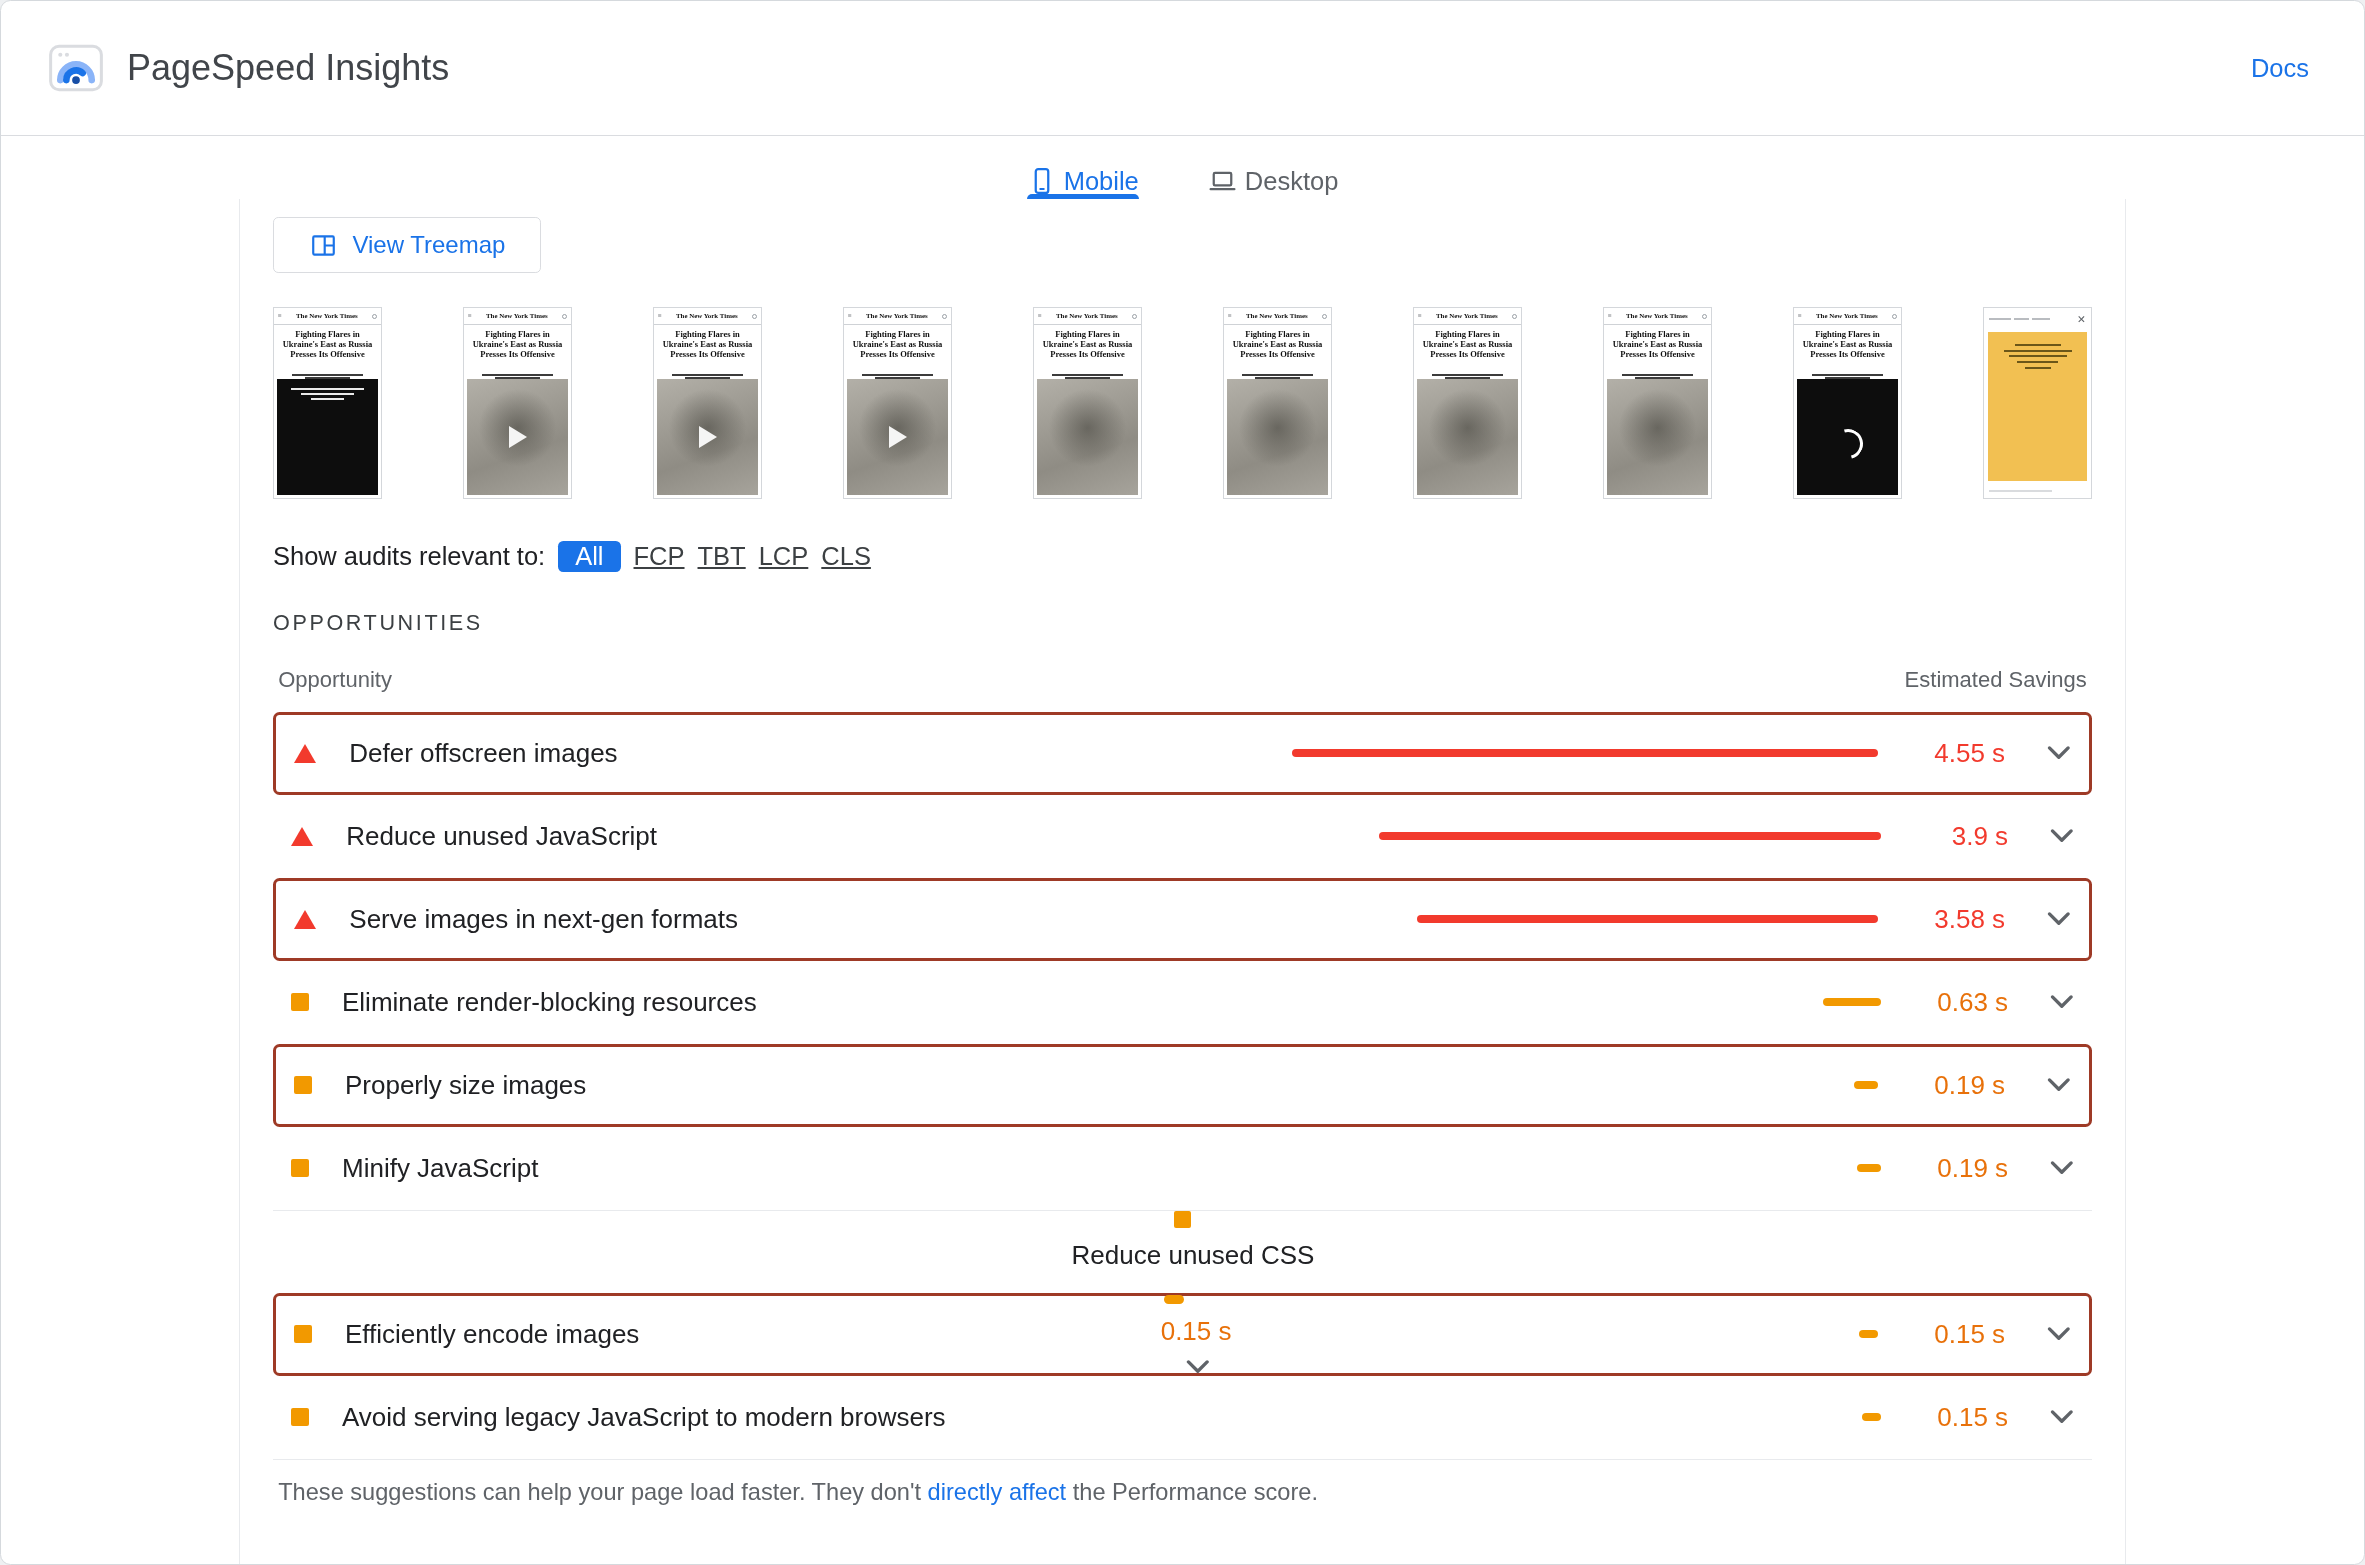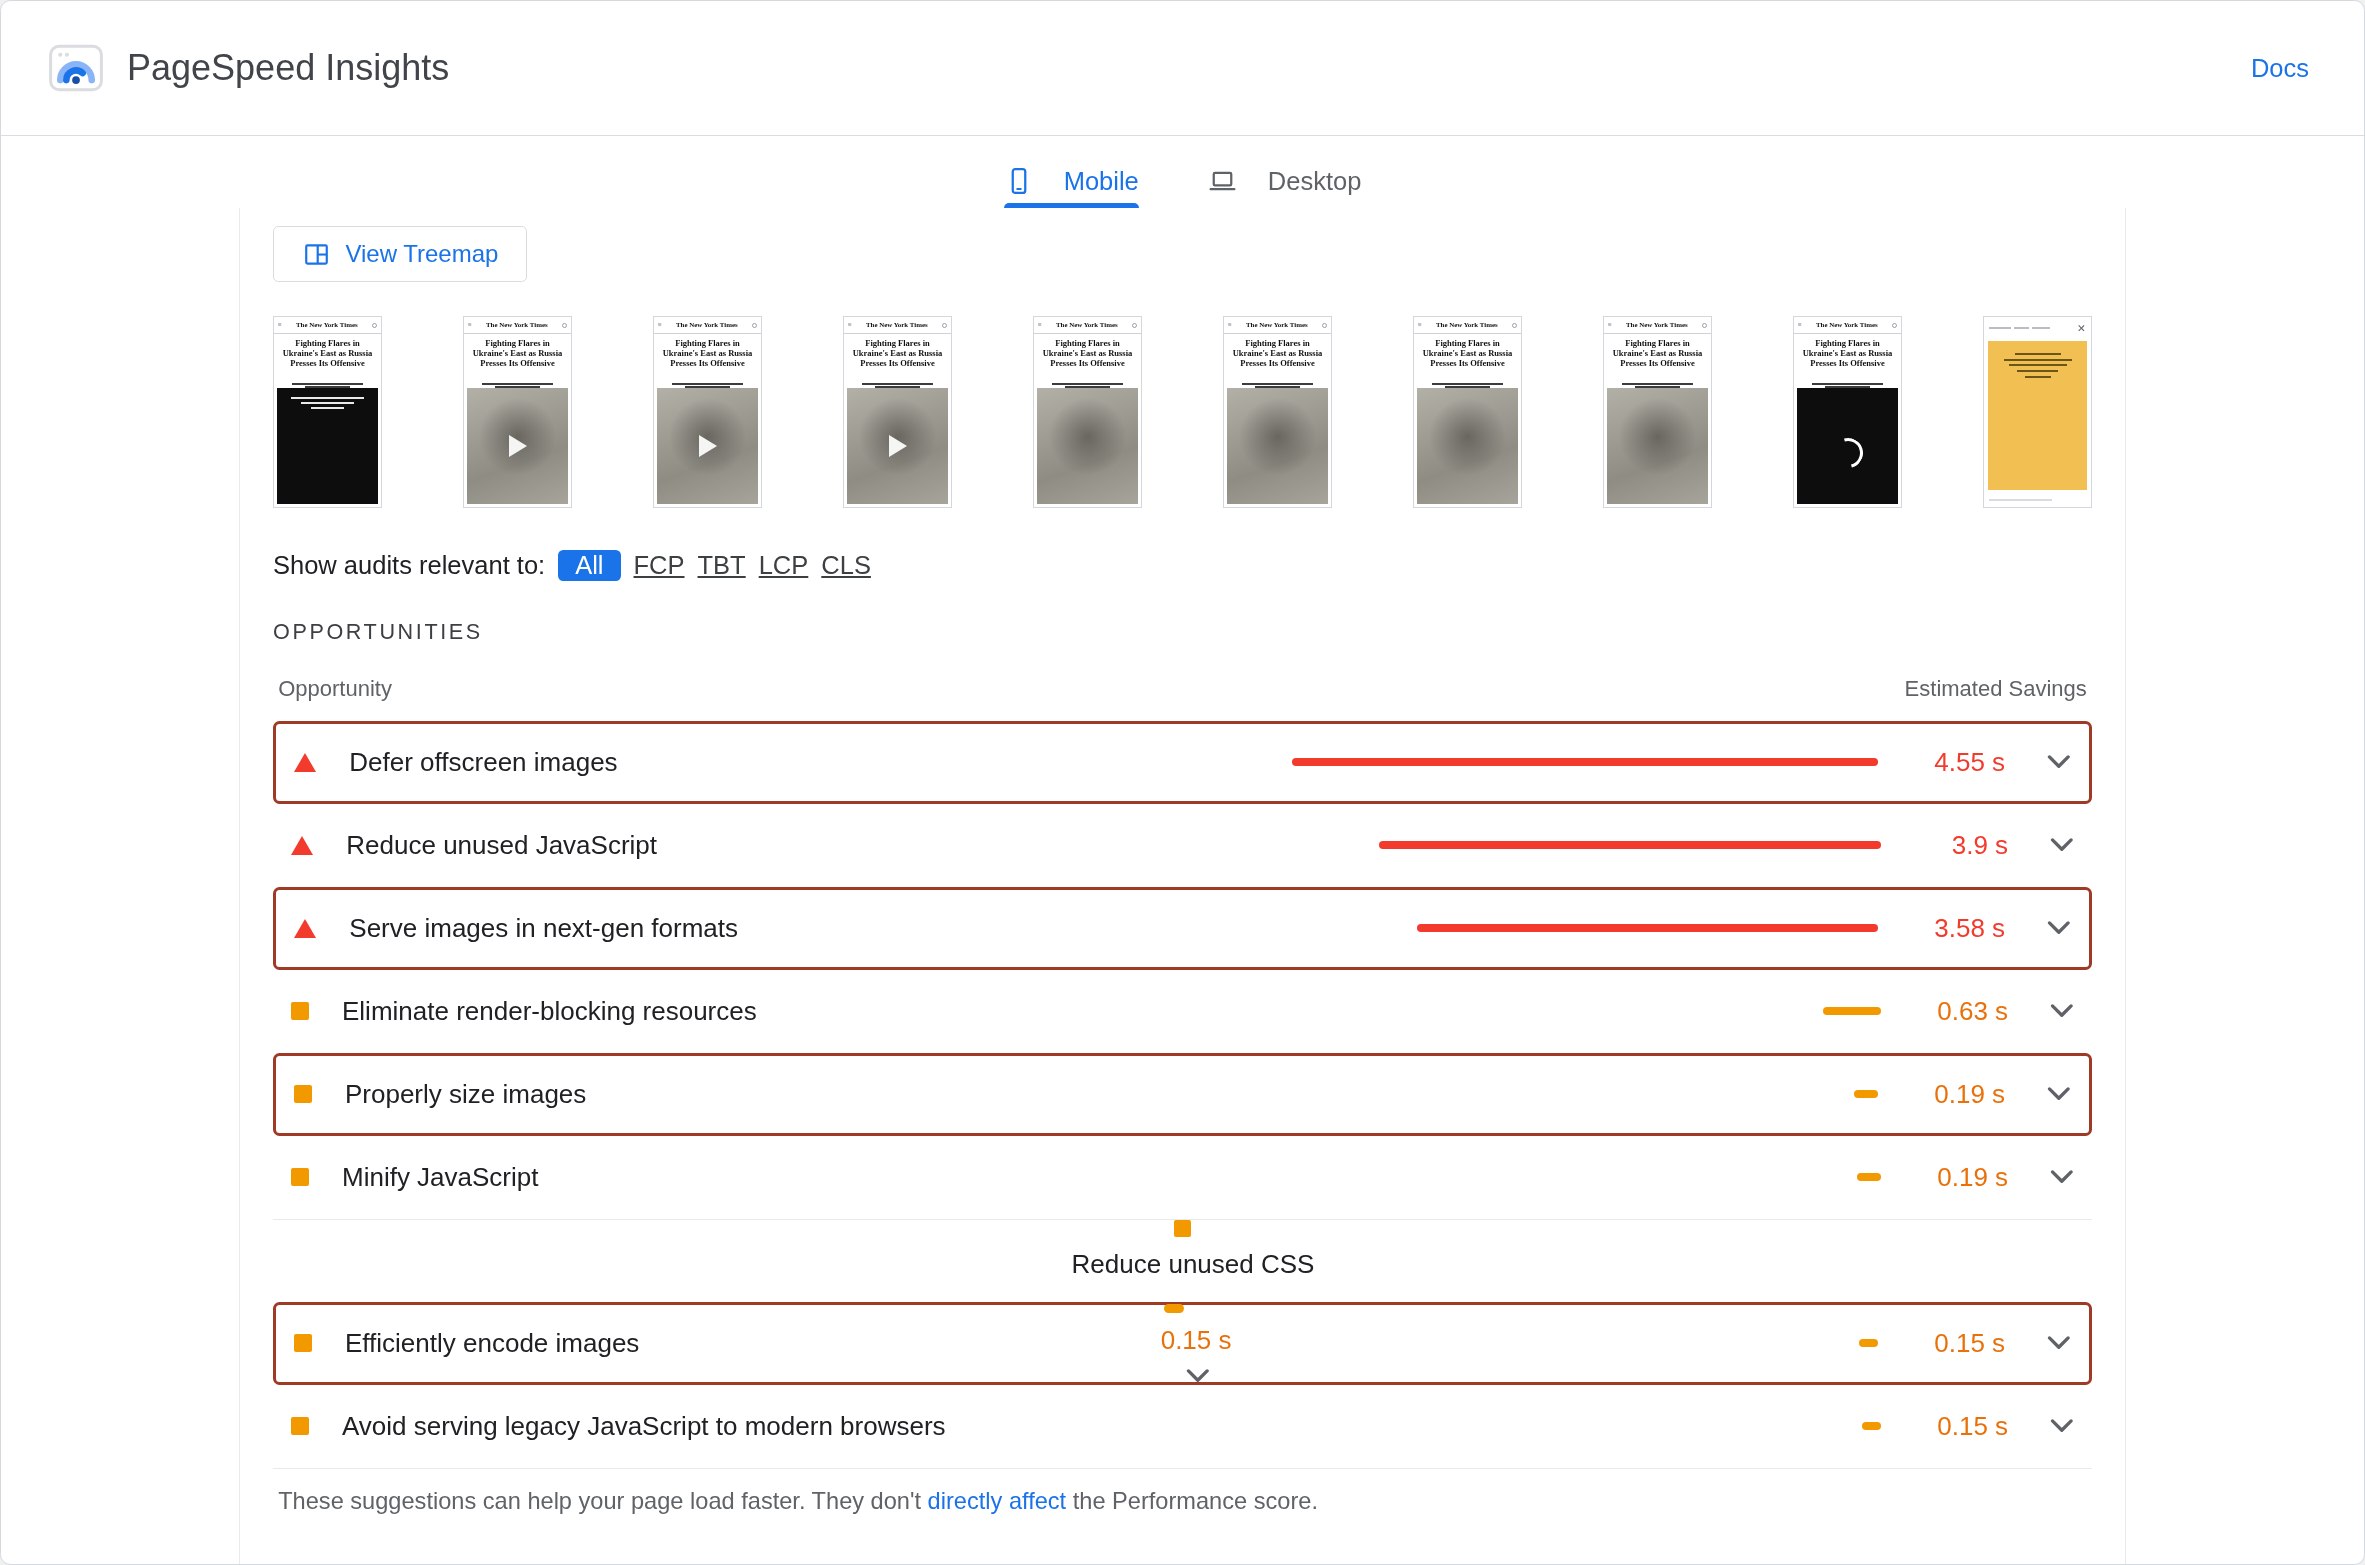--- a/index.html
+++ b/index.html
@@ -25,44 +25,44 @@
     padding:0 55px 0 46px;
   }
   .logo { width:58px; height:58px; margin-right:22px; }
   .app-title { font-size:36px; color:#41454a; letter-spacing:0; }
   .docs-link { margin-left:auto; font-size:25.5px; font-weight:500; color:var(--accent); text-decoration:none; cursor:pointer; }
 
   
   .tabs { display:flex; justify-content:center; gap:68px; margin-top:30px; flex:0 0 auto; }
   .tab {
     position:relative;
-    display:flex; align-items:flex-end; gap:30px;
+    display:flex; align-items:flex-end; gap:7px;
     font-size:25.5px; font-weight:500; color:#5f6368;
-    padding-bottom:12px; cursor:pointer;
+    padding-bottom:3px; cursor:pointer;
   }
   .tab.active { color:var(--accent); }
   .tab.active::after {
     content:""; position:absolute; left:0; right:0; bottom:0; height:5.2px;
     background:var(--accent); border-radius:5.2px 5.2px 0 0;
   }
   .tab svg { display:block; }
 
   
   .content {
     flex:1 1 auto;
     margin:0 238px;
     border-left:1.3px solid #e8eaed;
     border-right:1.3px solid #e8eaed;
     padding:0 33px;
   }
 
   
   .treemap-btn {
     display:inline-flex; align-items:center; gap:14.4px;
-    margin-top:18.3px; height:56px; padding:0 28px;
+    margin-top:18.3px; height:56px; padding:0 35px;
     background:#fff; border:1.3px solid #dadce0; border-radius:5.2px;
     color:var(--accent); font-size:24px; font-weight:500;
     font-family:"Liberation Sans",sans-serif; cursor:pointer;
   }
 
   
   .filmstrip { display:flex; justify-content:space-between; margin-top:34px; }
   .frame {
     position:relative; width:109px; height:192px;
     background:#fff; border:1.3px solid #d4d7db; overflow:hidden;

